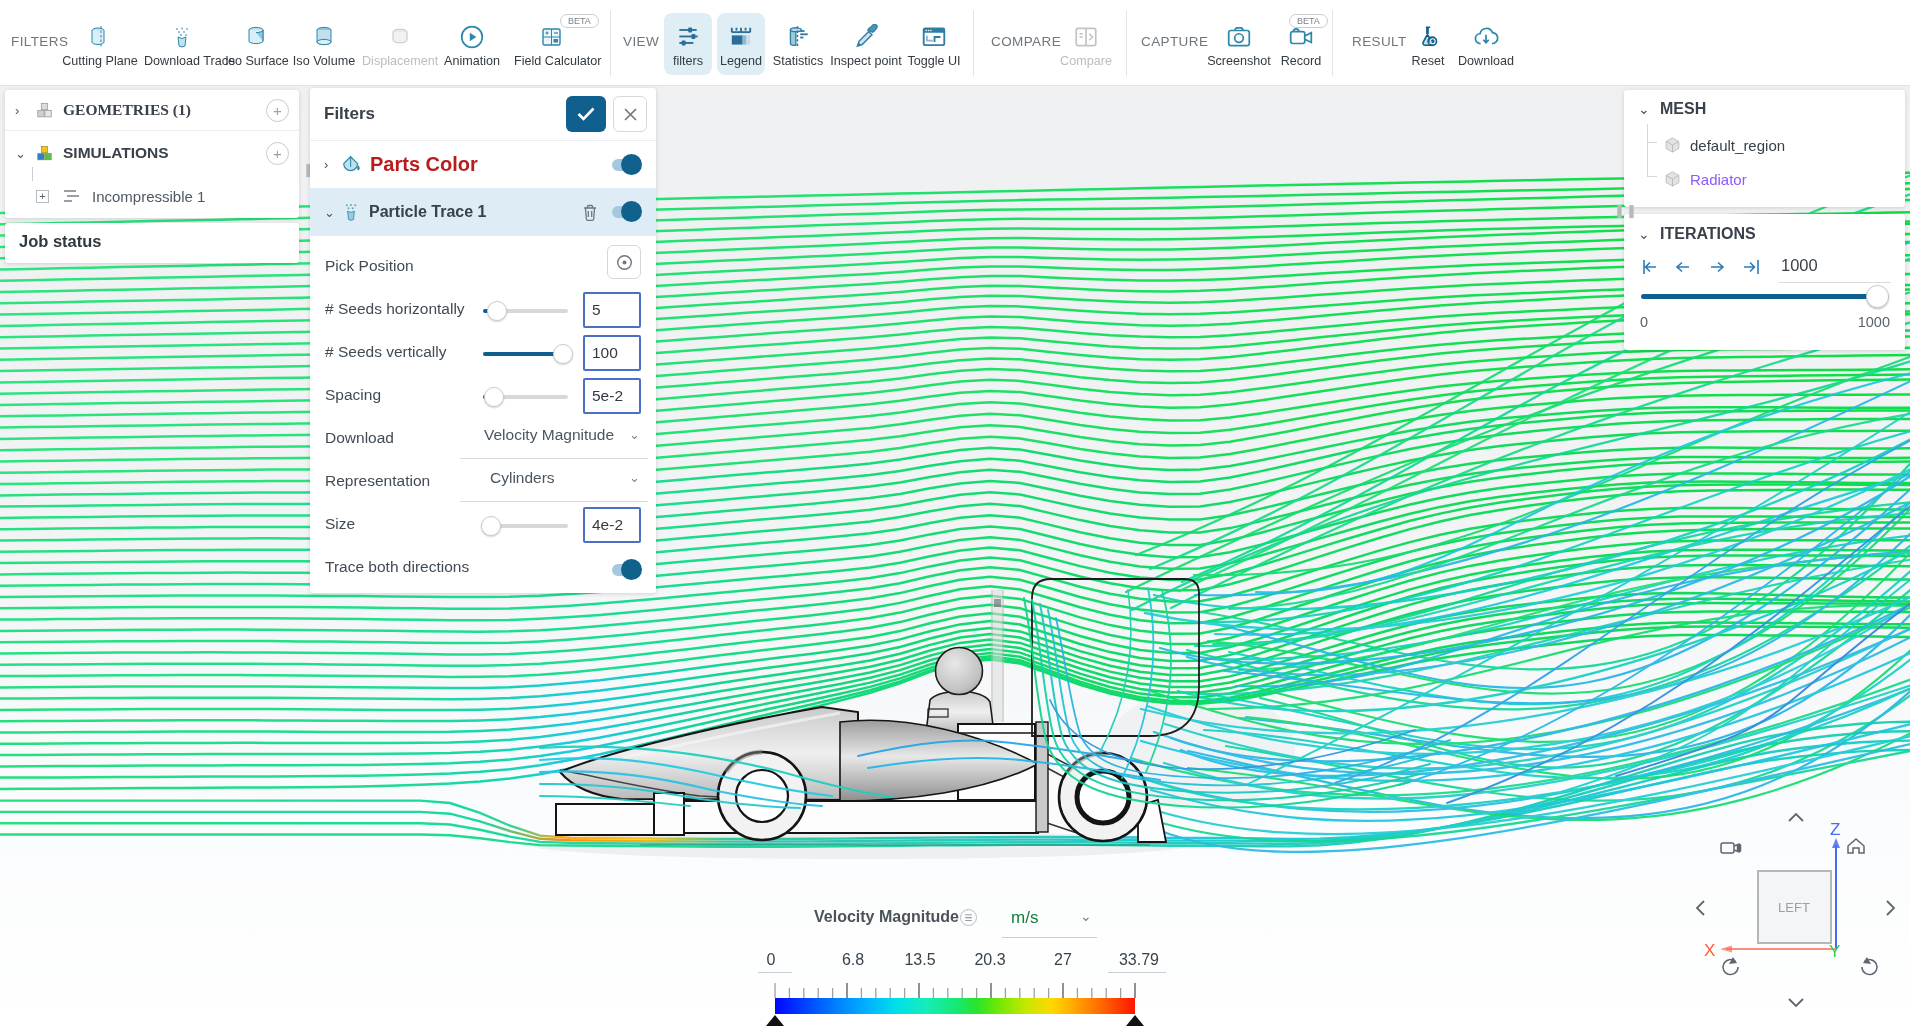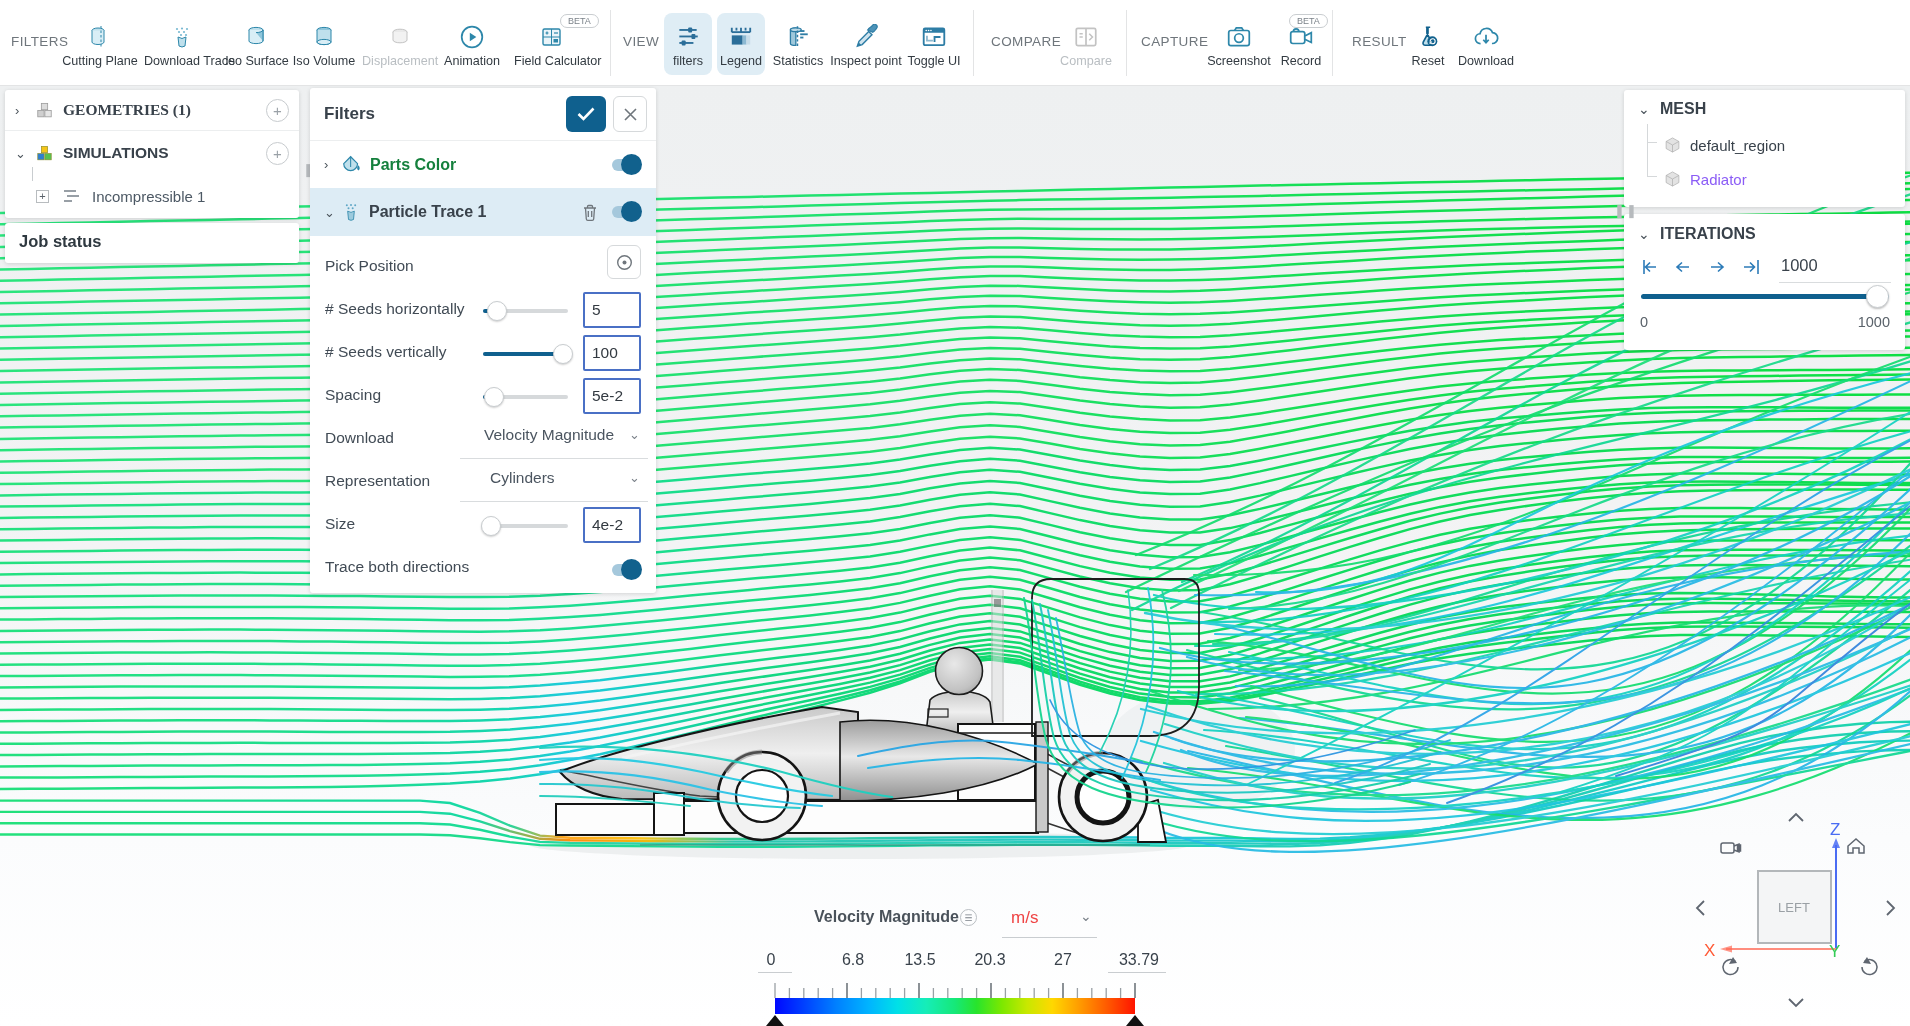--- a/index.html
+++ b/index.html
@@ -575,21 +575,21 @@
         </svg>
   </div>
  </div>
  <div class="hrow" style="height:48px; padding:0 14px; border-top:1px solid #eceeef;">
   <span class="chev" style="width:17px;">›</span>
   <svg width="21" height="19" viewBox="0 0 24 22" style="margin-right:8px;">
         <path d="M3,10 L11,2 L19,10 a8,8 0 0 1 -16,0 Z" fill="#bfe0ec" stroke="#2d87aa" stroke-width="1.4"></path>
         <path d="M11,2 L11,14" stroke="#2d87aa" stroke-width="1.2"></path>
         <path d="M20,12 q3,4 0,6 q-3,-2 0,-6" fill="#2d87aa"></path>
       </svg>
-  <span style="font-weight:bold; font-size:16px; color:#15803d;">Parts Color</span>
+  <span style="font-weight:bold; font-size:20px; color:#b91c1c;">Parts Color</span>
   <div class="tgl" style="margin-left:auto; margin-right:3px;">
         <div class="kn"></div>
       </div>
  </div>
  <div class="hrow" style="height:48px; padding:0 14px; background:#ddecf5;">
   <span class="chev" style="width:17px;">⌄</span>
   <svg width="20" height="20" viewBox="0 0 24 24" style="margin-right:8px;">
         <g fill="#5fa7c6">
           <circle cx="7" cy="4" r="1.2"></circle>
           <circle cx="12" cy="3.5" r="1.2"></circle>
@@ -702,21 +702,21 @@
   <div style="position:absolute; left:17px; top:40px; width:248px; height:5px; background:#0f608e; border-radius:3px;"></div>
   <div style="position:absolute; left:242px; top:31px; width:23px; height:23px; background:#fff; border:1px solid #c9cdd0; border-radius:50%; box-shadow:0 1px 2px rgba(0,0,0,.25);"></div>
   <span style="position:absolute; left:16px; top:60px; font-size:14.5px; color:#5a626a;">0</span>
   <span style="position:absolute; right:15px; top:60px; font-size:14.5px; color:#5a626a;">1000</span>
  </div>
 </div>
 
 <div id="leg">
  <span style="position:absolute; left:814px; top:908px; font-weight:bold; font-size:16px; color:#4a525a; white-space:nowrap;">Velocity Magnitude</span>
  <span style="position:absolute; left:960px; top:909px; width:17px; height:17px; border:1px solid #b9bec2; border-radius:50%; color:#7b828a; font-size:9px; line-height:17px; text-align:center;">☰</span>
- <span style="position:absolute; left:1011px; top:908px; font-size:17px; color:#ef4444;text-align:right;">m/s</span>
+ <span style="position:absolute; left:1011px; top:908px; font-size:17px; color:#15803d;text-align:right;">m/s</span>
  <span class="dchev" style="left:1080px; top:908px; font-size:14px;">⌄</span>
  <div style="position:absolute; left:1002px; top:937px; width:95px; height:1px; background:#c9cdd0;"></div>
  <span class="lgl" style="left:741px;">0</span>
  <span class="lgl" style="left:823px;">6.8</span>
  <span class="lgl" style="left:890px;">13.5</span>
  <span class="lgl" style="left:960px;">20.3</span>
  <span class="lgl" style="left:1033px;">27</span>
  <span class="lgl" style="left:1109px;">33.79</span>
  <div style="position:absolute; left:758px; top:972px; width:34px; height:1px; background:#c9cdd0;"></div>
  <div style="position:absolute; left:1108px; top:972px; width:58px; height:1px; background:#c9cdd0;"></div>

